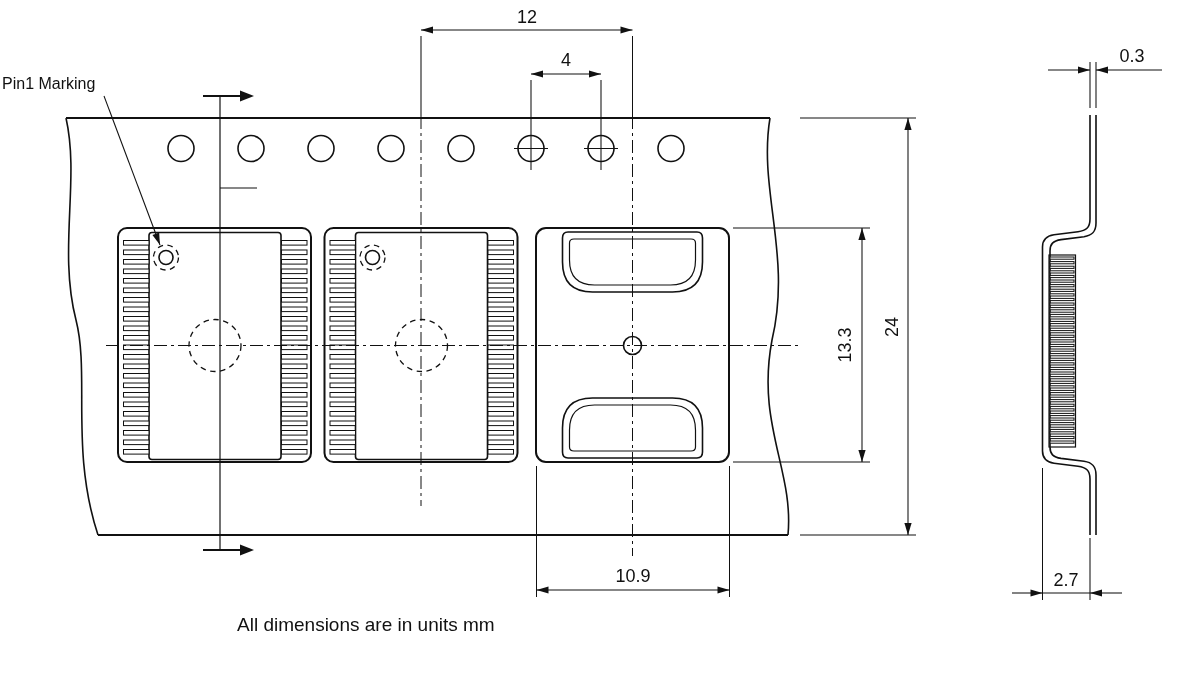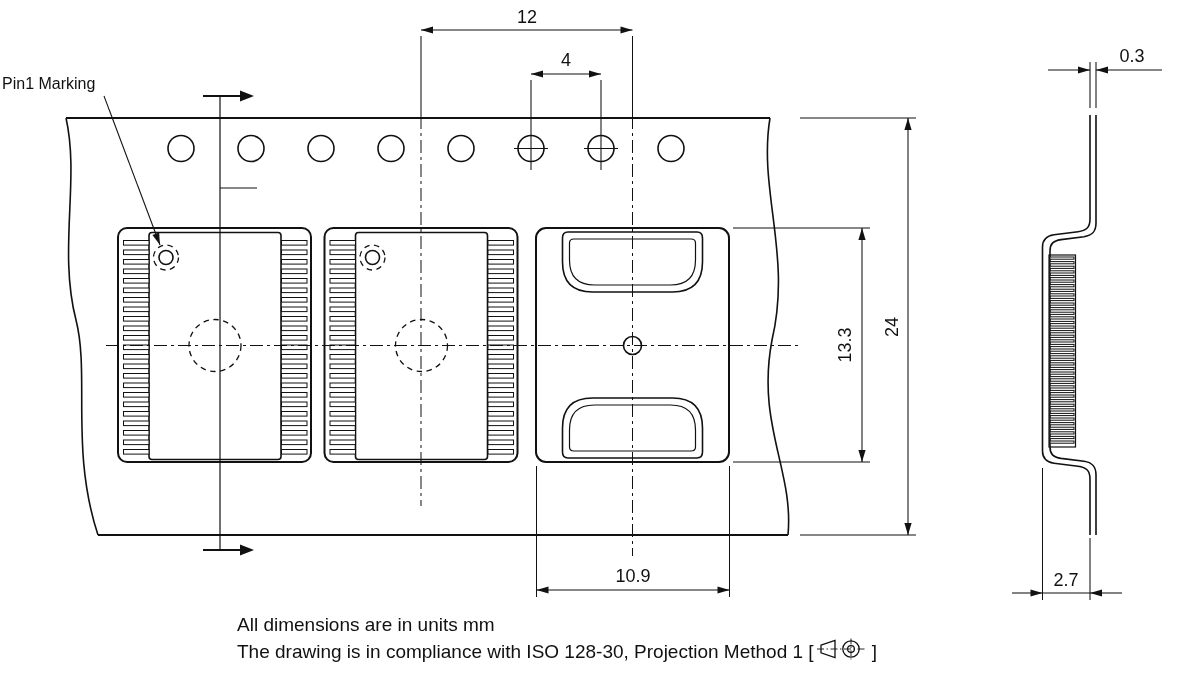--- a/index.html
+++ b/index.html
@@ -13,21 +13,21 @@
   .w1{stroke-width:1.05;}
   .cdash{stroke:#111;fill:none;stroke-width:1;stroke-dasharray:13 4 3 4;}
   .dshc{stroke:#111;fill:none;stroke-width:1.3;stroke-dasharray:5.5 4.5;}
   .whitefill{fill:#ffffff;}
   .pin{fill:#ffffff;stroke:#111;stroke-width:1;}
   text{font-family:"Liberation Sans",sans-serif;fill:#111;}
   .dt{font-size:18px;text-anchor:middle;}
   .lbl{font-size:16px;}
   .arrhead{fill:#111;stroke:none;}
   .notes{position:absolute;left:237px;top:611px;font-size:19px;line-height:27px;white-space:nowrap;}
-  .notes .row{display:flex;align-items:flex-start;height:27px;}
+  .notes .row{display:flex;align-items:center;height:27px;}
   .proj-symbol{margin:0 3px;display:inline-block;}
 </style>
 </head>
 <body>
 
 <div class="canvas">
 
 <svg class="drawing" width="1200" height="675" viewBox="0 0 1200 675">
   <defs>
     <marker id="aE" markerUnits="userSpaceOnUse" markerWidth="15" markerHeight="10" refX="13" refY="5" orient="auto">
@@ -245,26 +245,15 @@
       <line x1="1090" y1="593" x2="1122" y2="593" class="ln w1" marker-start="url(#aS)"></line>
       <text x="1066" y="586" class="dt">2.7</text>
     </g>
   </g>
 </svg>
 
 <div class="notes">
   <div class="row">
     <span>All dimensions are in units mm</span>
   </div>
-  <div class="row">
-    <span>The drawing is in compliance with ISO 128-30, Projection Method 1 [</span>
-    <svg class="proj-symbol" width="52" height="22" viewBox="0 0 52 22">
-      <line x1="0" y1="11" x2="49" y2="11" stroke="#111" stroke-width="0.9" stroke-dasharray="7 2.5 1.5 2.5"></line>
-      <polygon points="4,7.2 18,2.5 18,19.5 4,14.8" fill="none" stroke="#111" stroke-width="1.3"></polygon>
-      <circle cx="34" cy="11" r="8.2" fill="none" stroke="#111" stroke-width="1.3"></circle>
-      <circle cx="34" cy="11" r="3.4" fill="none" stroke="#111" stroke-width="1.2"></circle>
-      <line x1="34" y1="0.5" x2="34" y2="21.5" stroke="#111" stroke-width="0.9" stroke-dasharray="6 2.2 1.4 2.2"></line>
-    </svg>
-    <span>]</span>
-  </div>
 </div>
 
 </div>
 
 </body></html>

